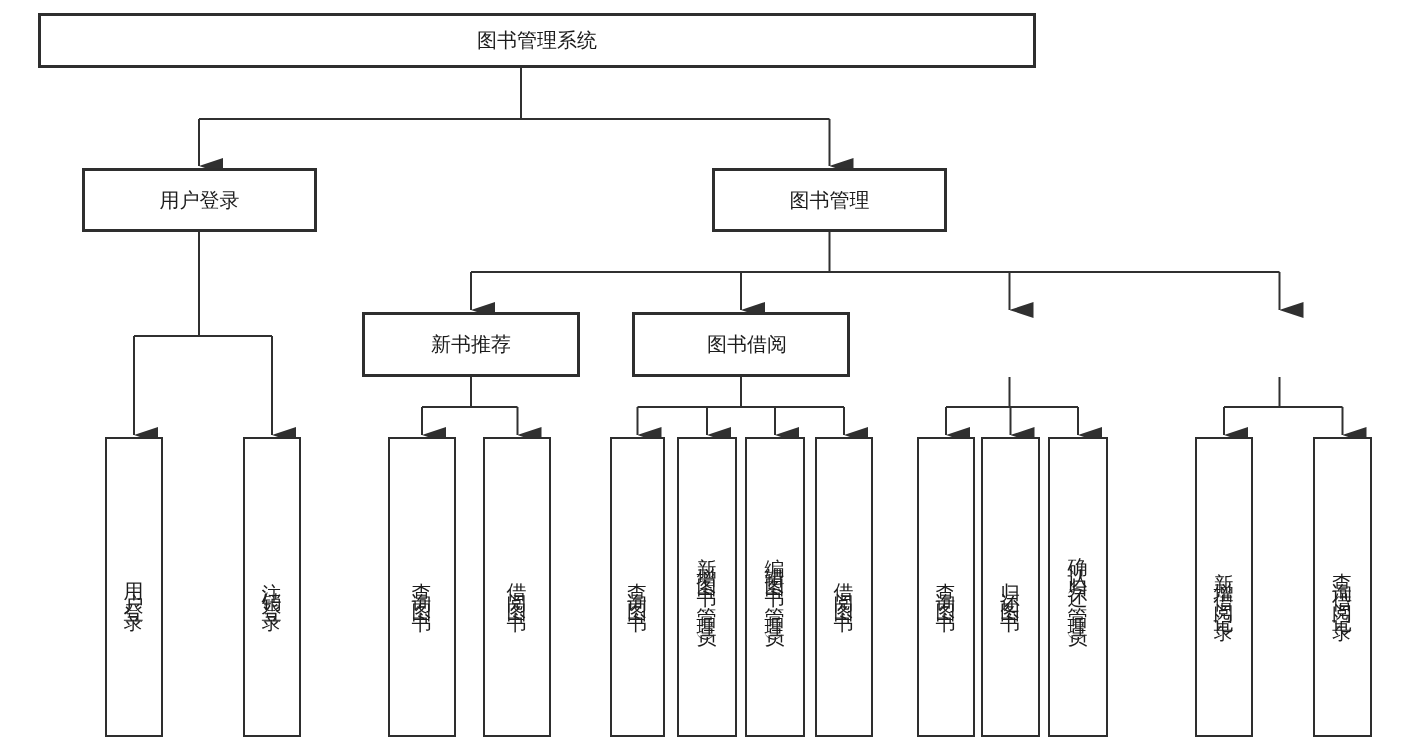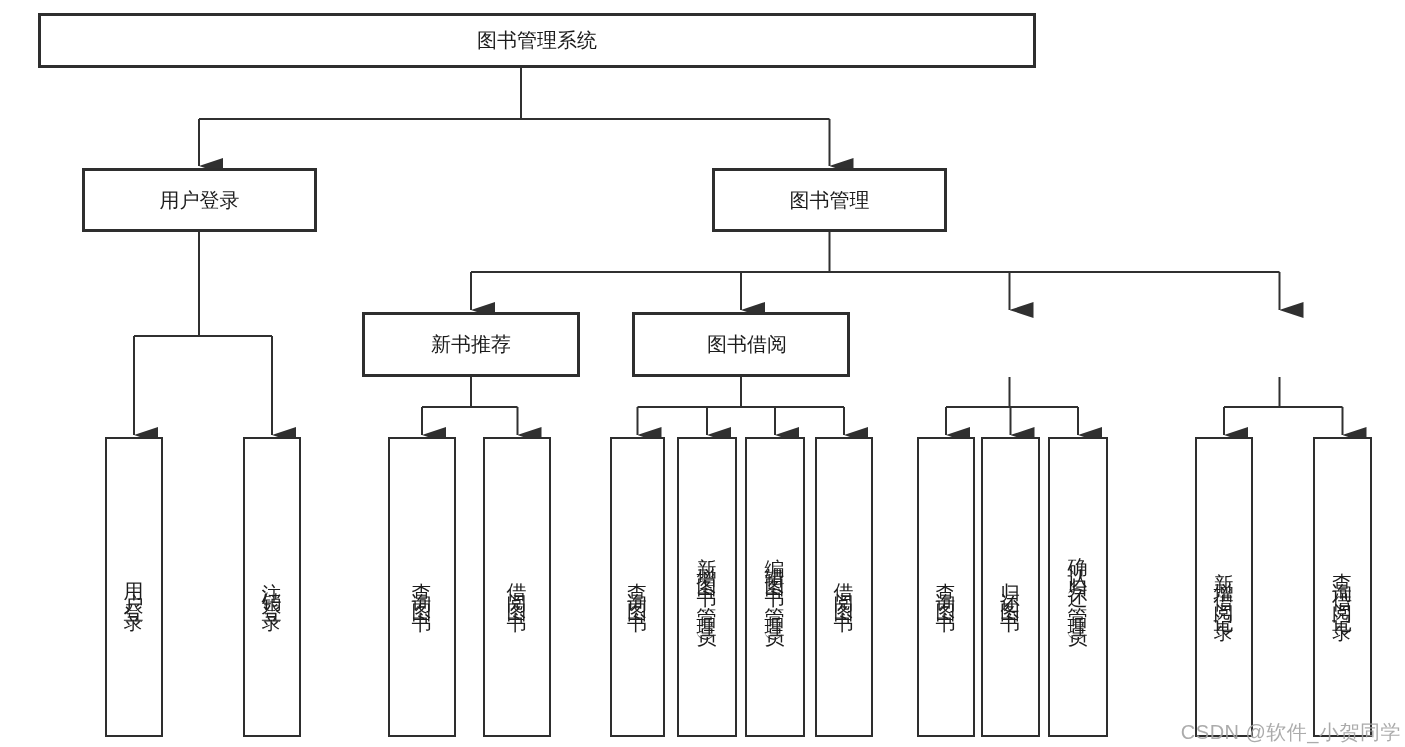--- a/index.html
+++ b/index.html
@@ -158,15 +158,14 @@
   <div id="l-10" class="box leaf">
     <span class="vlabel">确认归还（管理员）</span>
   </div>
   <div id="l-11" class="box leaf">
     <span class="vlabel">新增借阅记录</span>
   </div>
   <div id="l-12" class="box leaf">
     <span class="vlabel">查询借阅记录</span>
   </div>
 
-  <div id="watermark">CSDN @软件_小贺同学</div>
 
 </div>
 
 </body></html>

